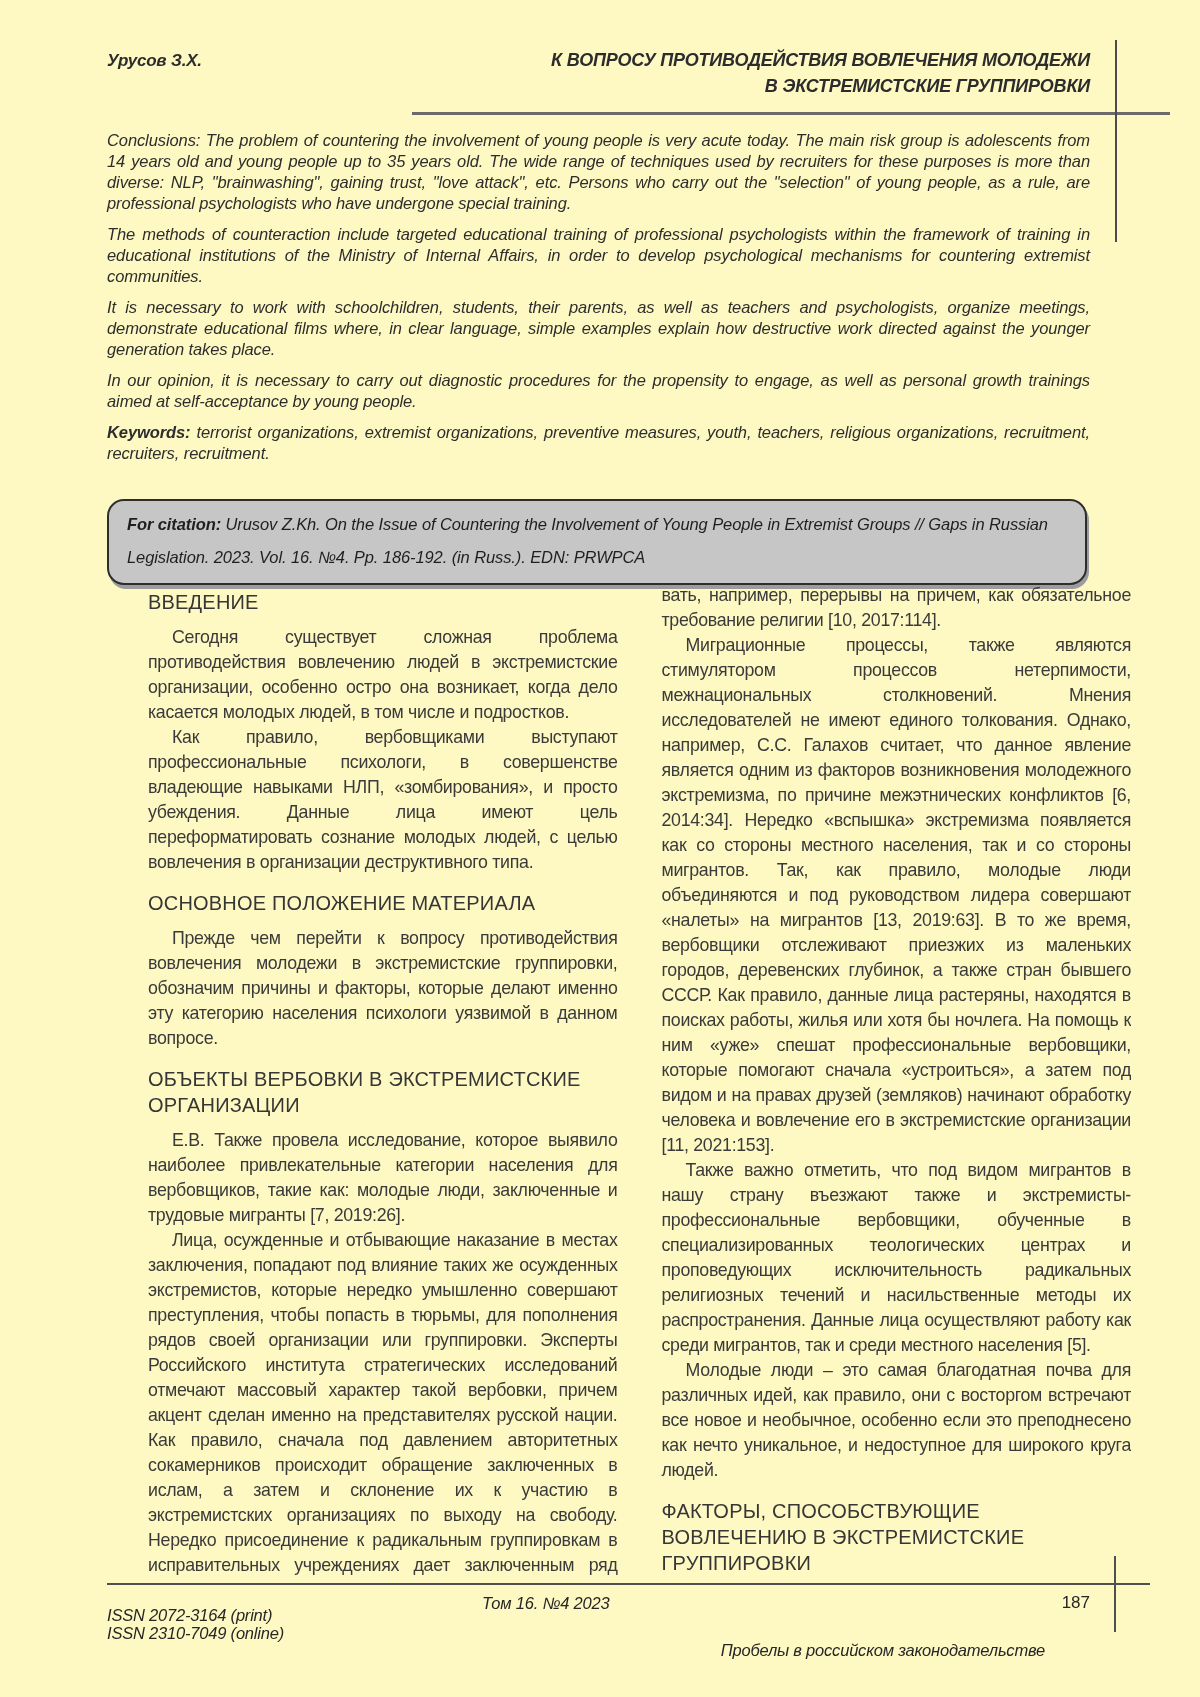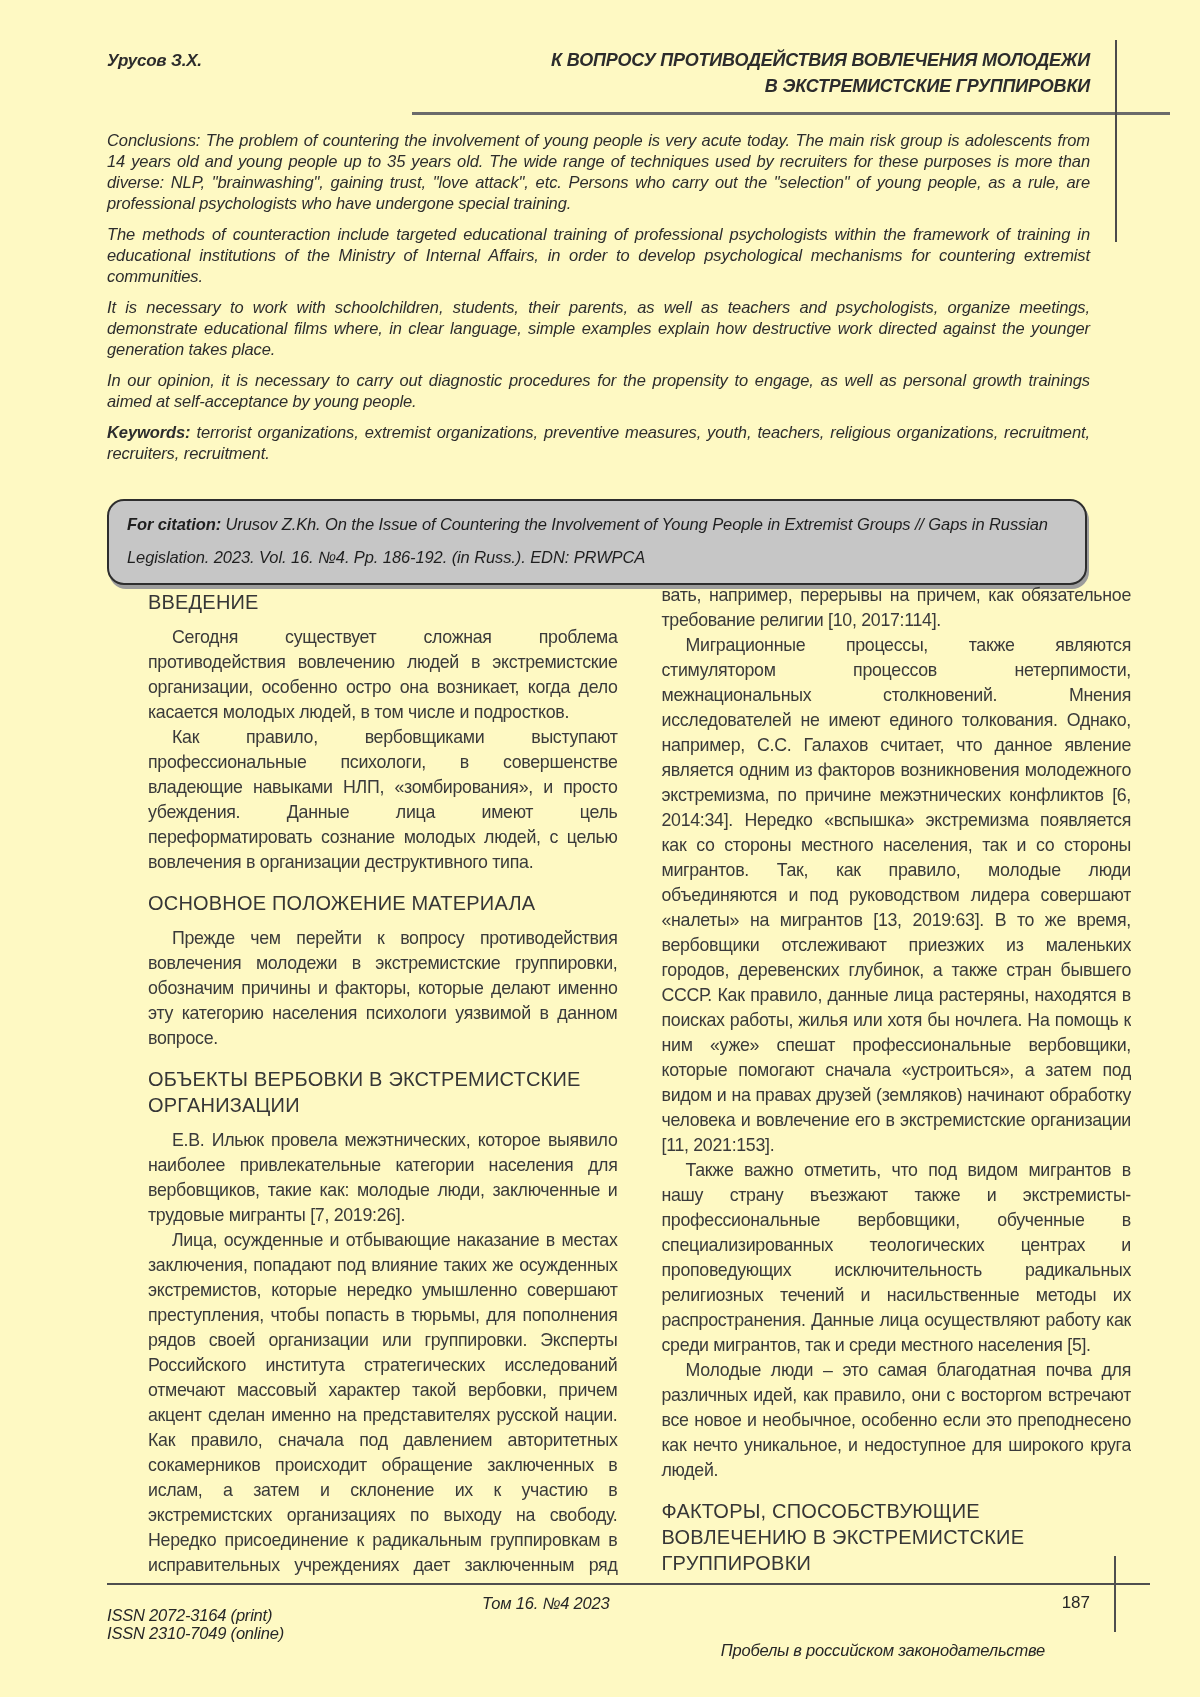--- a/index.html
+++ b/index.html
@@ -89,21 +89,21 @@
   </div>
 
   <div class="cols">
     <div class="col" lang="ru">
       <div class="colh first">ВВЕДЕНИЕ</div>
       <p>Сегодня существует сложная проблема противодействия вовлечению людей в экстремистские организации, особенно остро она возникает, когда дело касается молодых людей, в том числе и подростков.</p>
       <p>Как правило, вербовщиками выступают профессиональные психологи, в совершенстве владеющие навыками НЛП, «зомбирования», и просто убеждения. Данные лица имеют цель переформатировать сознание молодых людей, с целью вовлечения в организации деструктивного типа.</p>
       <div class="colh">ОСНОВНОЕ ПОЛОЖЕНИЕ МАТЕРИАЛА</div>
       <p>Прежде чем перейти к вопросу противодействия вовлечения молодежи в экстремистские группировки, обозначим причины и факторы, которые делают именно эту категорию населения психологи уязвимой в данном вопросе.</p>
       <div class="colh">ОБЪЕКТЫ ВЕРБОВКИ В ЭКСТРЕМИСТСКИЕ ОРГАНИЗАЦИИ</div>
-      <p>Е.В. Ильюк провела межэтнических, которое выявило наиболее привлекательные категории населения для вербовщиков, такие как: молодые люди, заключенные и трудовые мигранты [7, 2019:26].</p>
+      <p>Е.В. Также провела исследование, которое выявило наиболее привлекательные категории населения для вербовщиков, такие как: молодые люди, заключенные и трудовые мигранты [7, 2019:26].</p>
       <p>Лица, осужденные и отбывающие наказание в местах заключения, попадают под влияние таких же осужденных экстремистов, которые нередко умышленно совершают преступления, чтобы попасть в тюрьмы, для пополнения рядов своей организации или группировки. Эксперты Российского института стратегических исследований отмечают массовый характер такой вербовки, причем акцент сделан именно на представителях русской нации. Как правило, сначала под давлением авторитетных сокамерников происходит обращение заключенных в ислам, а затем и склонение их к участию в экстремистских организациях по выходу на свободу. Нередко присоединение к радикальным группировкам в исправительных учреждениях дает заключенным ряд «льгот», либо возможность их отстаи-</p>
     </div>
     <div class="col" lang="ru">
       <p class="noindent">вать, например, перерывы на причем, как обязательное требование религии [10, 2017:114].</p>
       <p>Миграционные процессы, также являются стимулятором процессов нетерпимости, межнациональных столкновений. Мнения исследователей не имеют единого толкования. Однако, например, С.С. Галахов считает, что данное явление является одним из факторов возникновения молодежного экстремизма, по причине межэтнических конфликтов [6, 2014:34]. Нередко «вспышка» экстремизма появляется как со стороны местного населения, так и со стороны мигрантов. Так, как правило, молодые люди объединяются и под руководством лидера совершают «налеты» на мигрантов [13, 2019:63]. В то же время, вербовщики отслеживают приезжих из маленьких городов, деревенских глубинок, а также стран бывшего СССР. Как правило, данные лица растеряны, находятся в поисках работы, жилья или хотя бы ночлега. На помощь к ним «уже» спешат профессиональные вербовщики, которые помогают сначала «устроиться», а затем под видом и на правах друзей (земляков) начинают обработку человека и вовлечение его в экстремистские организации [11, 2021:153].</p>
       <p>Также важно отметить, что под видом мигрантов в нашу страну въезжают также и экстремисты-профессиональные вербовщики, обученные в специализированных теологических центрах и проповедующих исключительность радикальных религиозных течений и насильственные методы их распространения. Данные лица осуществляют работу как среди мигрантов, так и среди местного населения [5].</p>
       <p>Молодые люди – это самая благодатная почва для различных идей, как правило, они с восторгом встречают все новое и необычное, особенно если это преподнесено как нечто уникальное, и недоступное для широкого круга людей.</p>
       <div class="colh">ФАКТОРЫ, СПОСОБСТВУЮЩИЕ ВОВЛЕЧЕНИЮ В ЭКСТРЕМИСТСКИЕ ГРУППИРОВКИ</div>
       <p>Личностная незрелость, отсутствие четких представлений, маленький жизненный опыт делает молодых людей пластичным материалом для вербовщиков. Поскольку юный возраст вообще является возрастом спонтанности и крайних реакций, то именно молодые</p>
     </div>

